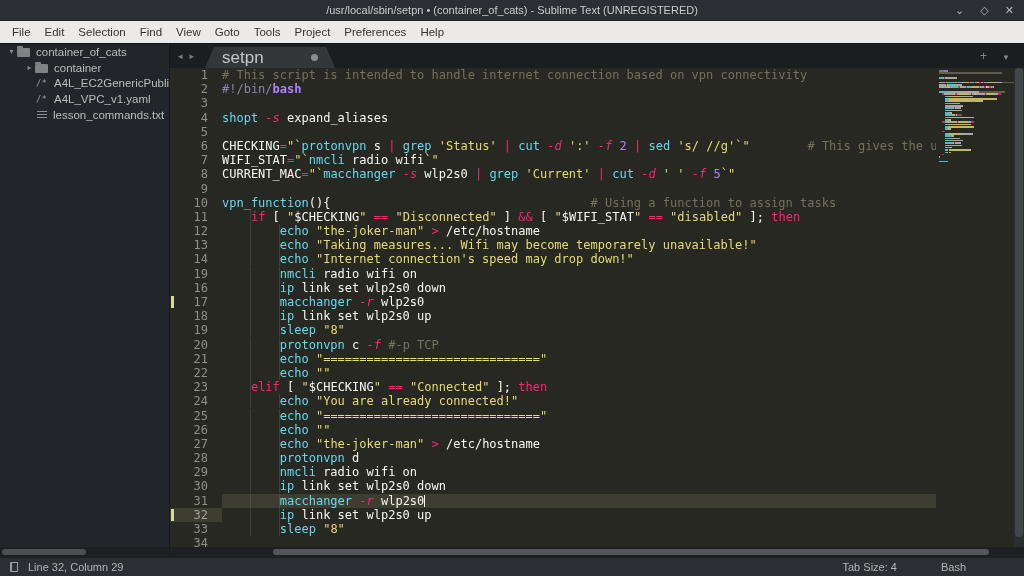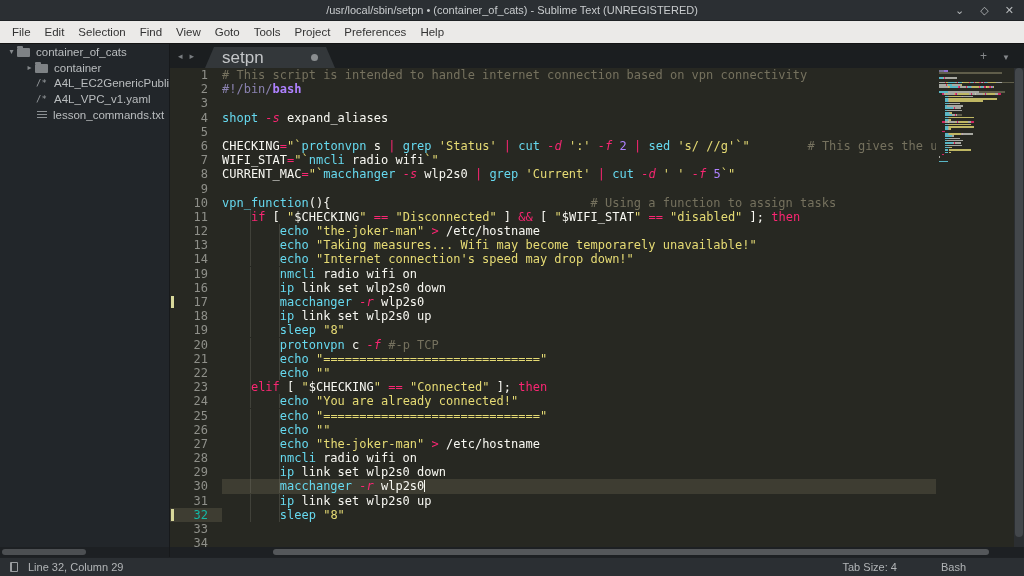--- a/index.html
+++ b/index.html
@@ -54,21 +54,21 @@
     padding:0 17px; clip-path:polygon(9px 0, calc(100% - 9px) 0, 100% 100%, 0 100%);
   }
   .tab-dot { width:7px; height:7px; border-radius:50%; background:#8a8d8f; }
   .tab-right { position:absolute; right:14px; top:5px; display:flex; gap:15px; color:#85888b; font-size:12px; align-items:center; }
   .tab-right .ovf { font-size:8px; padding-top:3px; }
 
   
   .editor { flex:1; position:relative; overflow:hidden; background:#272822; min-height:0; }
   .gutter { position:absolute; left:0; top:0; width:52px; bottom:0; }
   .g-row { height:14.2px; position:relative; text-align:right; padding-right:14px; color:#8f908a; font:12px/14.2px "DejaVu Sans Mono", monospace; }
-  .g-row.cur { background:#3e3d32; color:#14b8a6; }
+  .g-row.cur { background:#3e3d32; color:#a3a3a3; }
   .g-marker { position:absolute; left:1px; top:1px; width:3px; height:12px; background:#d8d89a; }
 
   .code { position:absolute; left:52px; top:0; right:88px; bottom:0; overflow:hidden; }
   .c-row { height:14.2px; white-space:pre; font:12px/14.2px "DejaVu Sans Mono", monospace; color:#f8f8f2; position:relative; }
   .c-row.cur { background:#3e3d32; }
   .caret { position:absolute; top:1px; width:1px; height:12px; background:#f8f8f0; }
 
   .pl   { color:#f8f8f2; }
   .cmt  { color:#75715e; }
   .str  { color:#e6db74; }
@@ -245,20 +245,21 @@
             <div class="c-row"><span class="ind">        </span><span class="fn">ip</span><span class="pl"> link set wlp2s0 up</span></div>
             <div class="c-row"><span class="ind">        </span><span class="fn">sleep</span><span class="pl"> </span><span class="str">"8"</span></div>
             <div class="c-row"><span class="ind">        </span><span class="fn">protonvpn</span><span class="pl"> c </span><span class="flag">-f</span><span class="pl"> </span><span class="cmt">#-p TCP</span></div>
             <div class="c-row"><span class="ind">        </span><span class="fn">echo</span><span class="pl"> </span><span class="str">"=============================="</span></div>
             <div class="c-row"><span class="ind">        </span><span class="fn">echo</span><span class="pl"> </span><span class="str">""</span></div>
             <div class="c-row"><span class="ind">    </span><span class="kw">elif</span><span class="pl"> [ </span><span class="str">"</span><span class="pl">$CHECKING</span><span class="str">"</span><span class="pl"> </span><span class="kw">==</span><span class="pl"> </span><span class="str">"Connected"</span><span class="pl"> ]; </span><span class="kw">then</span></div>
             <div class="c-row"><span class="ind">        </span><span class="fn">echo</span><span class="pl"> </span><span class="str">"You are already connected!"</span></div>
             <div class="c-row"><span class="ind">        </span><span class="fn">echo</span><span class="pl"> </span><span class="str">"=============================="</span></div>
             <div class="c-row"><span class="ind">        </span><span class="fn">echo</span><span class="pl"> </span><span class="str">""</span></div>
             <div class="c-row"><span class="ind">        </span><span class="fn">echo</span><span class="pl"> </span><span class="str">"the-joker-man"</span><span class="pl"> </span><span class="kw">&gt;</span><span class="pl"> /etc/hostname</span></div>
+            <div class="c-row"><span class="ind">        </span><span class="fn">protonvpn</span><span class="pl"> d</span></div>
             <div class="c-row"><span class="ind">        </span><span class="fn">nmcli</span><span class="pl"> radio wifi on</span></div>
             <div class="c-row"><span class="ind">        </span><span class="fn">ip</span><span class="pl"> link set wlp2s0 down</span></div>
             <div class="c-row cur"><span class="ind">        </span><span class="fn">macchanger</span><span class="pl"> </span><span class="flag">-r</span><span class="pl"> wlp2s0</span><span class="caret" style="left: 28ch;"></span></div>
             <div class="c-row"><span class="ind">        </span><span class="fn">ip</span><span class="pl"> link set wlp2s0 up</span></div>
             <div class="c-row"><span class="ind">        </span><span class="fn">sleep</span><span class="pl"> </span><span class="str">"8"</span></div>
           </div>
         <div class="minimap" id="minimap">
             <div class="mm-row" style="top: 2px;">
               <span class="mm-seg" style="width: 5.46px; background: rgb(138, 130, 176);"></span>
               <span class="mm-seg" style="width: 3.12px; background: rgb(174, 129, 255);"></span>

